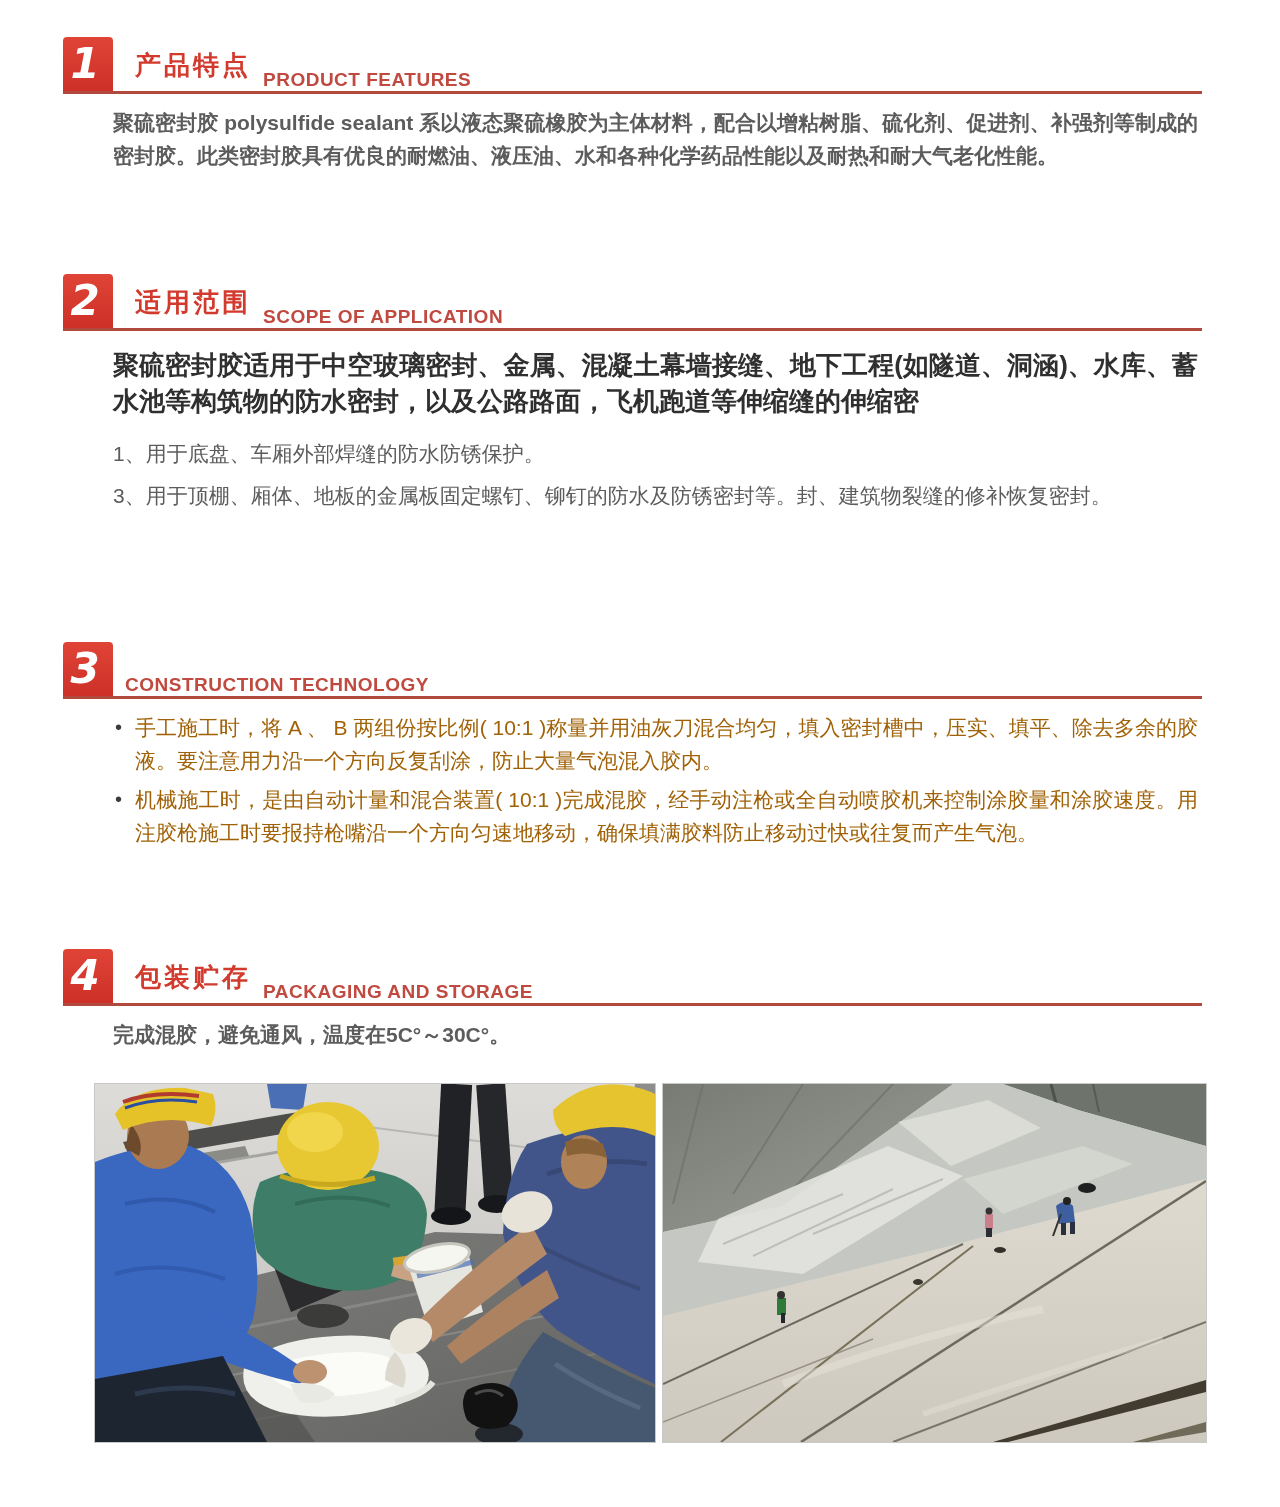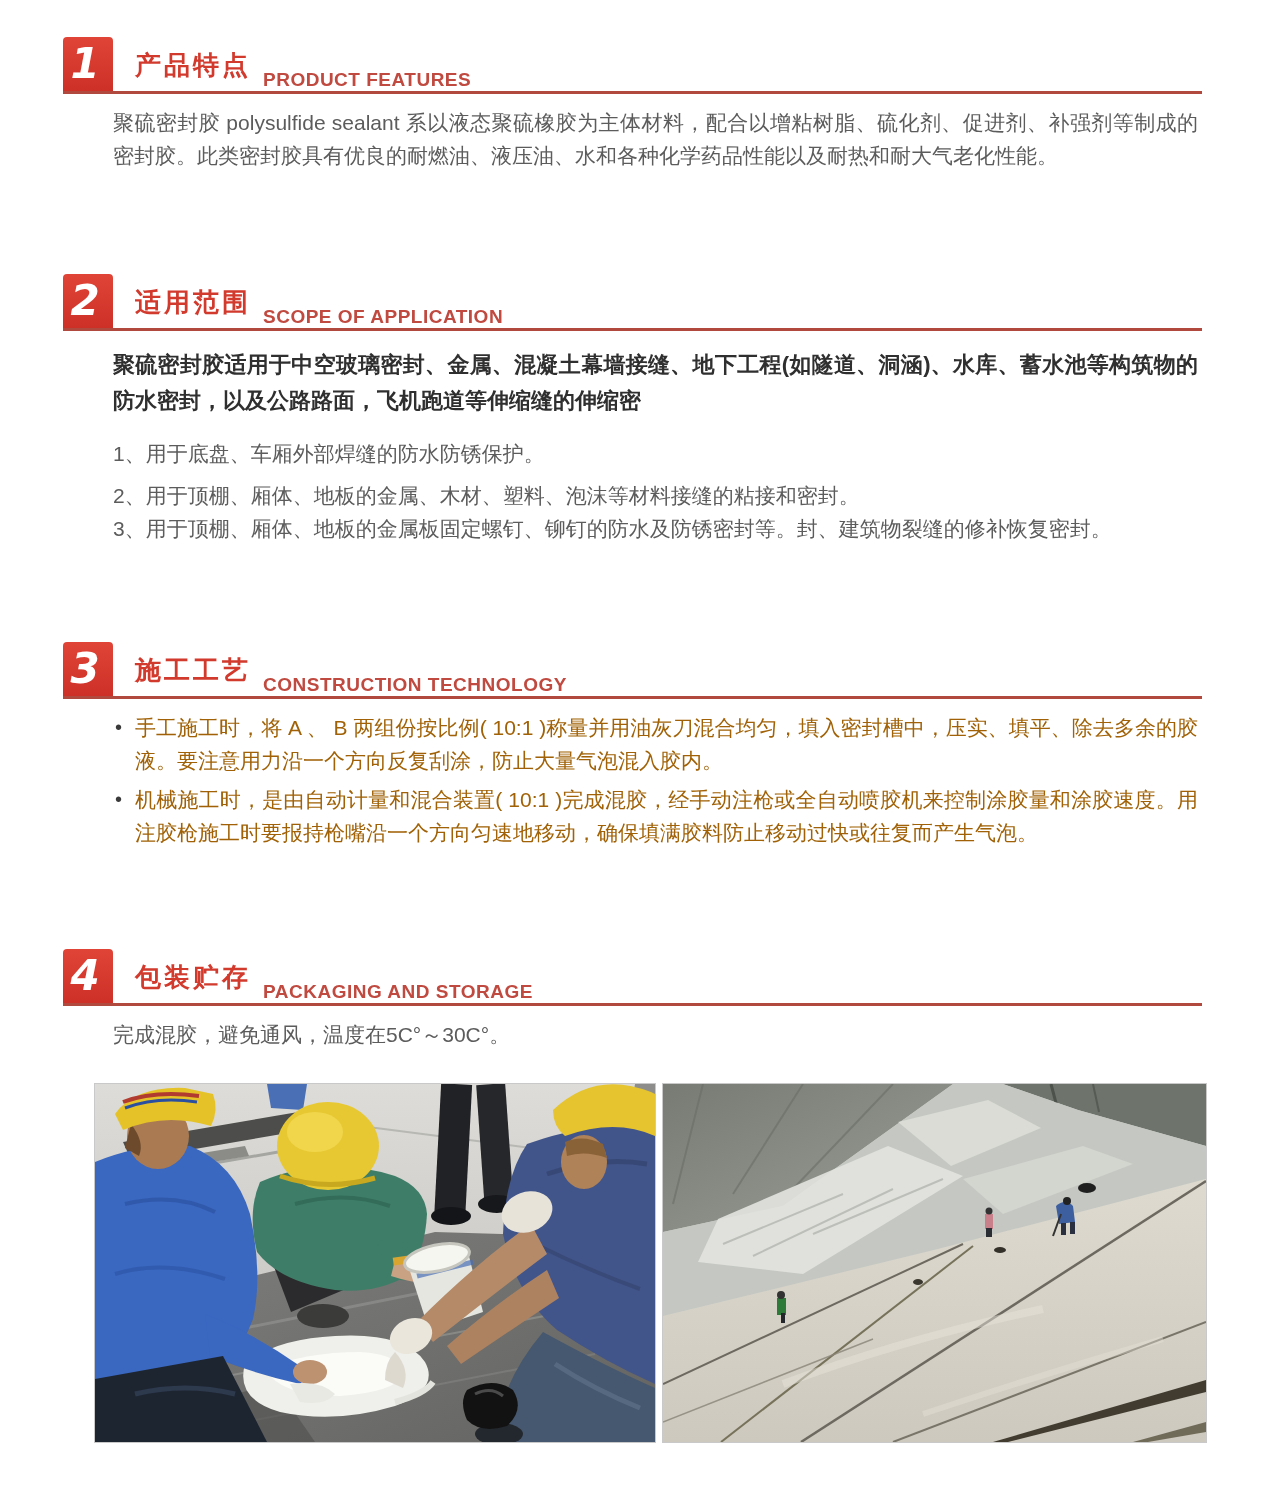--- a/index.html
+++ b/index.html
@@ -46,24 +46,25 @@
     font-size:19px; font-weight:bold;
     color:#c04a40;
     letter-spacing:0.5px;
   }
   .sec-body { padding-left:50px; padding-right:4px; }
   .para {
     margin-top:12px;
     font-size:21px; color:#5c5c5c;
     line-height:33px;
     text-align:justify;
+    font-weight:bold;
   }
   .lead {
     margin-top:16px;
-    font-size:22px; font-weight:bold; color:#2f2f2f;
+    font-size:26px; font-weight:bold; color:#2f2f2f;
     line-height:36px;
     text-align:justify;
   }
   .app-item {
     font-size:21px; color:#5c5c5c;
     line-height:33px;
   }
   .app-item:nth-child(1) { margin-top:18px; }
   .app-item:nth-child(2) { margin-top:9px; }
   .app-item:nth-child(3) { margin-top:0px; }
@@ -111,30 +112,28 @@
   <div class="section" id="section-2">
     <div class="sec-header">
       <div class="num-box">2</div>
       <div class="title-zh">适用范围</div>
       <div class="title-en">SCOPE OF APPLICATION</div>
     </div>
     <div class="sec-body">
       <p class="lead">聚硫密封胶适用于中空玻璃密封、金属、混凝土幕墙接缝、地下工程(如隧道、洞涵)、水库、蓄水池等构筑物的防水密封，以及公路路面，飞机跑道等伸缩缝的伸缩密</p>
       <div>
         <p class="app-item">1、用于底盘、车厢外部焊缝的防水防锈保护。</p>
-        <p class="app-item">2、用于顶棚、厢体、地板的金属、木材、塑料、泡沫等材料接缝的粘接和密封。</p>
         <p class="app-item">3、用于顶棚、厢体、地板的金属板固定螺钉、铆钉的防水及防锈密封等。封、建筑物裂缝的修补恢复密封。</p>
       </div>
     </div>
   </div>
 
   <div class="section" id="section-3">
     <div class="sec-header">
       <div class="num-box">3</div>
-      <div class="title-zh">施工工艺</div>
       <div class="title-en">CONSTRUCTION TECHNOLOGY</div>
     </div>
     <div class="sec-body">
       <p class="bullet-item">手工施工时，将 A 、 B 两组份按比例( 10:1 )称量并用油灰刀混合均匀，填入密封槽中，压实、填平、除去多余的胶液。要注意用力沿一个方向反复刮涂，防止大量气泡混入胶内。</p>
       <p class="bullet-item">机械施工时，是由自动计量和混合装置( 10:1 )完成混胶，经手动注枪或全自动喷胶机来控制涂胶量和涂胶速度。用注胶枪施工时要报持枪嘴沿一个方向匀速地移动，确保填满胶料防止移动过快或往复而产生气泡。</p>
     </div>
   </div>
 
   <div class="section" id="section-4">
     <div class="sec-header">

